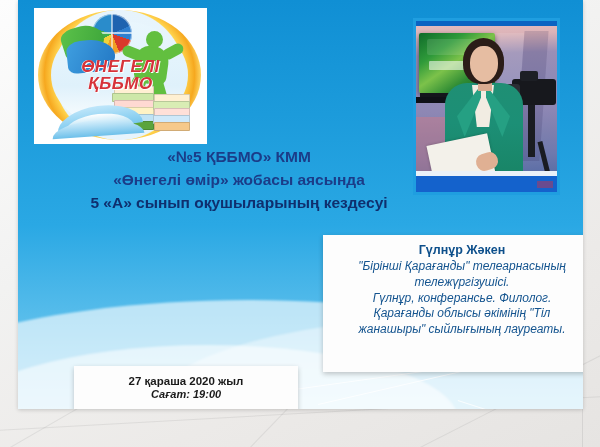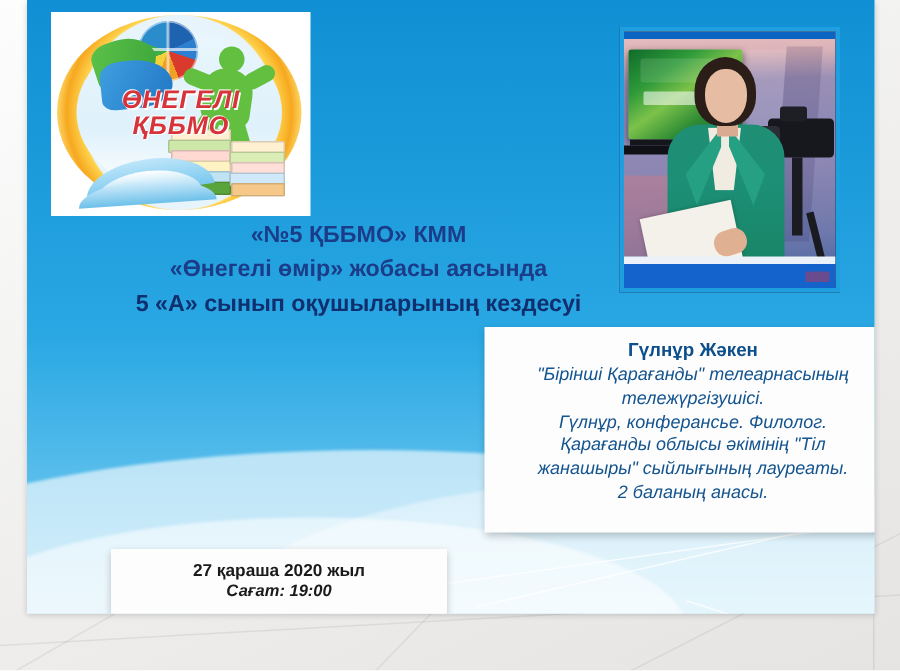--- a/index.html
+++ b/index.html
@@ -109,21 +109,21 @@
   .ph-band-bot2{position:absolute;left:0;bottom:16px;width:100%;height:5px;background:#eaf1f8;}
   .ph-chip{position:absolute;right:4px;bottom:4px;width:16px;height:7px;background:#6a4b8e;}
 
   
   #title-block{position:absolute;left:66px;top:146px;width:310px;text-align:center;
     color:#1b3c88;font-size:15.5px;line-height:1.47;font-weight:600;}
   #title-block div{white-space:nowrap;}
   .t3{color:#0f2f6e;}
 
   
-  #info-card{position:absolute;left:305px;top:218px;width:278px;height:137px;background:#fdfdfd;
+  #info-card{position:absolute;left:305px;top:235px;width:278px;height:137px;background:#fdfdfd;
     box-shadow:0 2px 5px rgba(0,0,0,.22);padding:6px 8px 0;box-sizing:border-box;text-align:center;}
   .info-name{font-size:12.5px;font-weight:bold;color:#0d4f8b;margin:2px 0 2px;}
   .info-line{font-size:12px;font-style:italic;color:#14548f;line-height:1.32;}
 
   
   #date-card{position:absolute;left:56px;top:366px;width:224px;height:59px;background:#fdfdfd;
     box-shadow:0 2px 5px rgba(0,0,0,.22);text-align:center;padding-top:8px;box-sizing:border-box;}
   .date-l1{font-size:11.5px;font-weight:bold;color:#1a1a1a;line-height:1.25;}
   .date-l2{font-size:11px;font-style:italic;font-weight:bold;color:#1a1a1a;line-height:1.25;}
   .date-l3{font-size:11px;font-style:italic;font-weight:bold;color:#1a1a1a;line-height:1.25;}
@@ -218,21 +218,20 @@
       <div class="t3">5 «А» сынып оқушыларының кездесуі</div>
     </div>
 
     <div id="info-card">
       <div class="info-name">Гүлнұр Жәкен</div>
       <div class="info-line">"Бірінші Қарағанды" телеарнасының</div>
       <div class="info-line">тележүргізушісі.</div>
       <div class="info-line">Гүлнұр, конферансье. Филолог.</div>
       <div class="info-line">Қарағанды облысы әкімінің "Тіл</div>
       <div class="info-line">жанашыры" сыйлығының лауреаты.</div>
-      <div class="info-line">2 баланың анасы.</div>
     </div>
 
     <div id="date-card">
       <div class="date-l1">27 қараша 2020 жыл</div>
       <div class="date-l2">Сағат: 19:00</div>
     </div>
 
   </div>
 </div>
 

